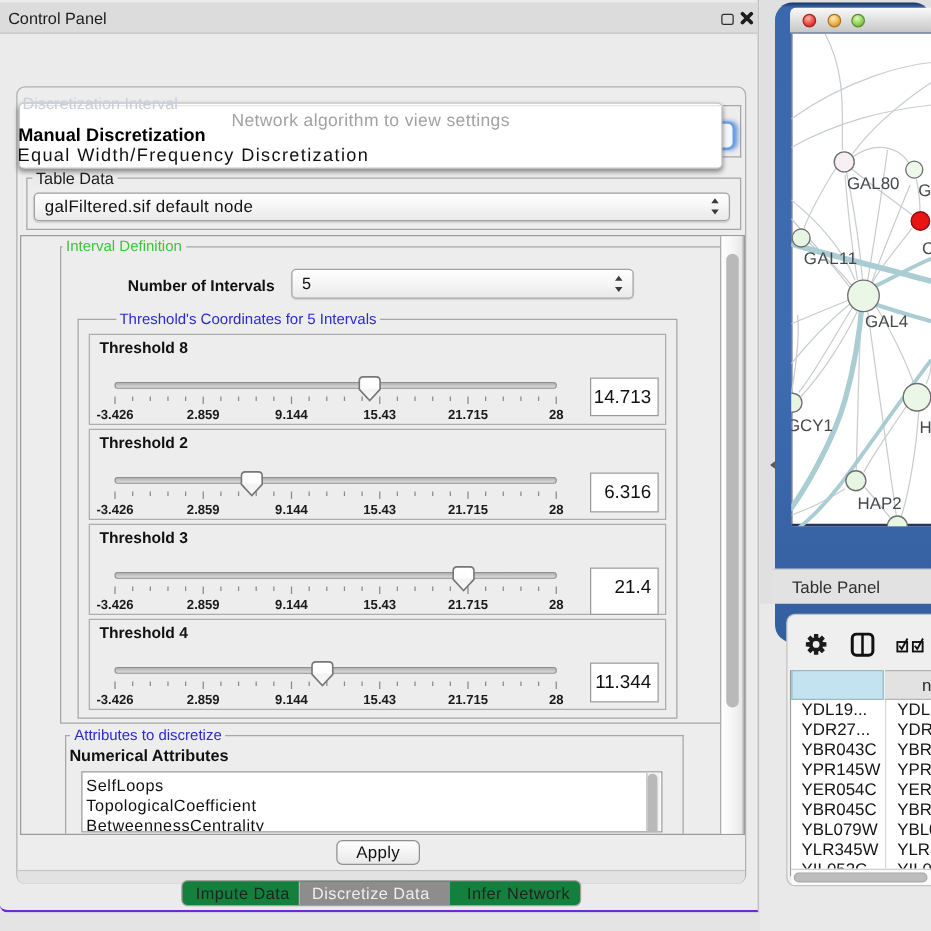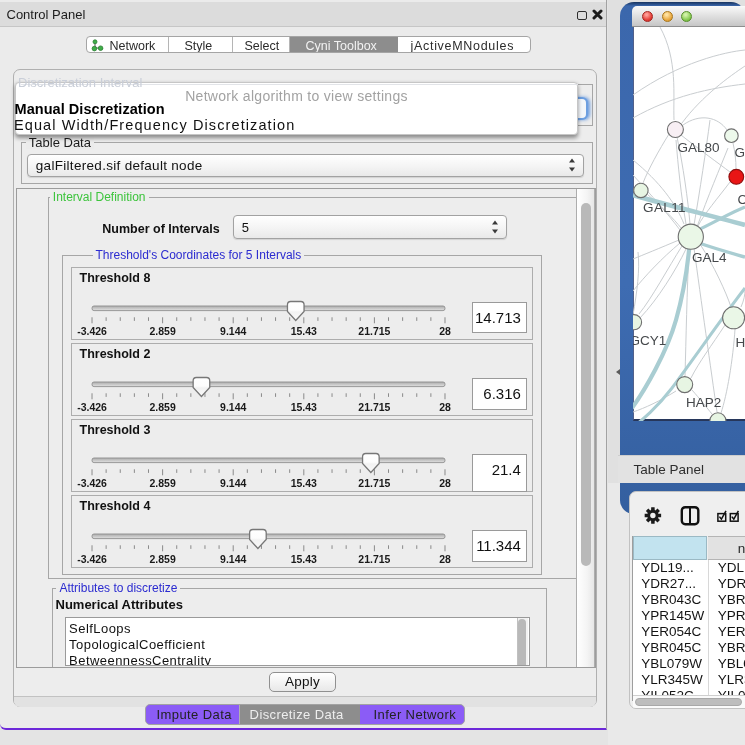--- a/index.html
+++ b/index.html
@@ -25,38 +25,20 @@
 
 <div class="abs" id="cpwin" style="left:0;top:0;width:607px;height:730px;background:#ebebeb;border-right:1px solid #a2a2a2;border-bottom:2px solid #6d28d9;border-bottom-left-radius:6px;">
 
   <div class="abs" style="left:0;top:2px;width:100%;height:25px;background:#dcdcdc;border-bottom:1px solid #c6c6c6;"></div>
   <div class="abs" style="left:6.5px;top:7px;font-size:13px;color:#1c1c1c;">Control Panel</div>
   <div class="abs" style="left:577px;top:10.5px;width:9.5px;height:9.5px;border:1.6px solid #2e2e2e;border-radius:2px;"></div>
   <svg class="abs" style="left:591.5px;top:9px;" width="11" height="11" viewBox="0 0 11 11">
         <path d="M2 2 L9 9 M9 2 L2 9" stroke="#1c1c1c" stroke-width="3" stroke-linecap="round"></path>
       </svg>
 
-  <div class="abs" id="toptabs" style="left:85.5px;top:36px;width:445.5px;height:17px;background:#ffffff;border:1px solid #a5a5a5;border-radius:4px;overflow:hidden;font-size:12.5px;color:#2b2b2b;">
-    <div class="abs" style="left:0;top:0;width:82px;height:100%;border-right:1px solid #b5b5b5;"></div>
-    <div class="abs" style="left:82px;top:0;width:64px;height:100%;border-right:1px solid #b5b5b5;"></div>
-    <div class="abs" style="left:146px;top:0;width:57px;height:100%;border-right:1px solid #b5b5b5;"></div>
-    <div class="abs" style="left:203px;top:0;width:108px;height:100%;background:#8d8d8d;"></div>
-    <div class="abs" style="left:23px;top:2px;">Network</div>
-    <div class="abs" style="left:98px;top:2px;">Style</div>
-    <div class="abs" style="left:158px;top:2px;">Select</div>
-    <div class="abs" style="left:219px;top:2px;color:#f2f2f2;">Cyni Toolbox</div>
-    <div class="abs" style="left:324px;top:2px;letter-spacing:0.7px;">jActiveMNodules</div>
-
-    <svg class="abs" style="left:4px;top:2px;" width="13" height="13" viewBox="0 0 13 13">
-      <path d="M4 3 L4 10 M4.5 9 L9 9" stroke="#555" stroke-width="1" fill="none"></path>
-      <circle cx="4" cy="2.8" r="2" fill="#3fae49" stroke="#2c7d34" stroke-width="0.8"></circle>
-      <circle cx="3.4" cy="9.6" r="2.3" fill="#3fae49" stroke="#2c7d34" stroke-width="0.8"></circle>
-      <circle cx="9.6" cy="9.2" r="2.3" fill="#3fae49" stroke="#2c7d34" stroke-width="0.8"></circle>
-    </svg>
-  </div>
 
   <div class="abs" id="outer" style="left:13px;top:69px;width:584px;height:638px;background:#ededed;border:1px solid #b0b0b0;border-radius:7px;"></div>
 
   <div class="abs" style="left:578px;top:83.5px;width:14.6px;height:42px;border:1px solid #a6a6a6;border-left:none;"></div>
 
   <div class="abs" style="left:569px;top:96.5px;width:19px;height:23.5px;border:2.4px solid #6d9fe0;border-left:none;border-top-right-radius:6px;border-bottom-right-radius:6px;background:#f3f6fa;box-shadow:2px 0 3.5px 0px rgba(90,145,220,0.85);"></div>
 
   <div class="tb" style="left:20.8px;top:142px;width:572.6px;height:41.6px;">
     <span class="tbt" style="left:4px;background:#ebebeb;color:#1c1c1c;font-size:13px;top:-7.5px;">Table Data</span>
   </div>
@@ -174,21 +156,21 @@
     <div style="position:absolute;right:2.5px;top:1.5px;width:8px;height:60px;background:#b9b9b9;border-radius:4px;"></div>
   </div>
 
   <div class="abs" style="left:575.5px;top:188.5px;width:19px;height:478.5px;background:linear-gradient(90deg,#ffffff 0%,#f4f4f4 60%,#e6e6e6 100%);border-left:1px solid #adadad;border-right:1px solid #adadad;"></div>
   <div class="abs" style="left:581.2px;top:203.4px;width:10px;height:363px;background:#b9b9b9;border-radius:5px;"></div>
 
   <div class="abs" style="left:269px;top:671.6px;width:67px;height:20px;background:linear-gradient(180deg,#ffffff,#e8e8e8);border:1px solid #909090;border-radius:5px;text-align:center;font-size:13.5px;letter-spacing:0.25px;color:#111;line-height:17.5px;">Apply</div>
 
   <div class="abs" style="left:14px;top:696.3px;width:582px;height:10.5px;background:#e2e2e2;border-top:1px solid #c2c2c2;border-bottom-left-radius:6px;border-bottom-right-radius:6px;"></div>
 
-  <div class="abs" id="bottabs" style="left:144.6px;top:703.6px;width:320.4px;height:21.5px;background:#8b5cf6;border:1px solid #a2a2a2;border-radius:5px;overflow:hidden;font-size:13px;color:#222;">
+  <div class="abs" id="bottabs" style="left:144.6px;top:703.6px;width:320.4px;height:21.5px;background:#15803d;border:1px solid #a2a2a2;border-radius:5px;overflow:hidden;font-size:13px;color:#222;">
     <div class="abs" style="left:0;top:0;width:94.4px;height:100%;border-right:1px solid #b0b0b0;"></div>
     <div class="abs" style="left:94.4px;top:0;width:120.2px;height:100%;background:#8d8d8d;"></div>
     <div class="abs" style="left:11px;top:2.2px;letter-spacing:0.4px;">Impute Data</div>
     <div class="abs" style="left:104px;top:2.2px;letter-spacing:0.4px;color:#eeeeee;">Discretize Data</div>
     <div class="abs" style="left:228px;top:2.2px;letter-spacing:0.4px;">Infer Network</div>
   </div>
 </div>
 
 <div class="abs" id="popup" style="left:15px;top:81.5px;width:563px;height:53px;background:#ffffff;border:1px solid #c6c6c6;border-radius:4px;box-shadow:0 2.5px 4px rgba(0,0,0,0.42);"></div>
 <div class="abs" style="left:21px;top:83.5px;width:557px;height:1px;background:#e2e4e8;"></div>

